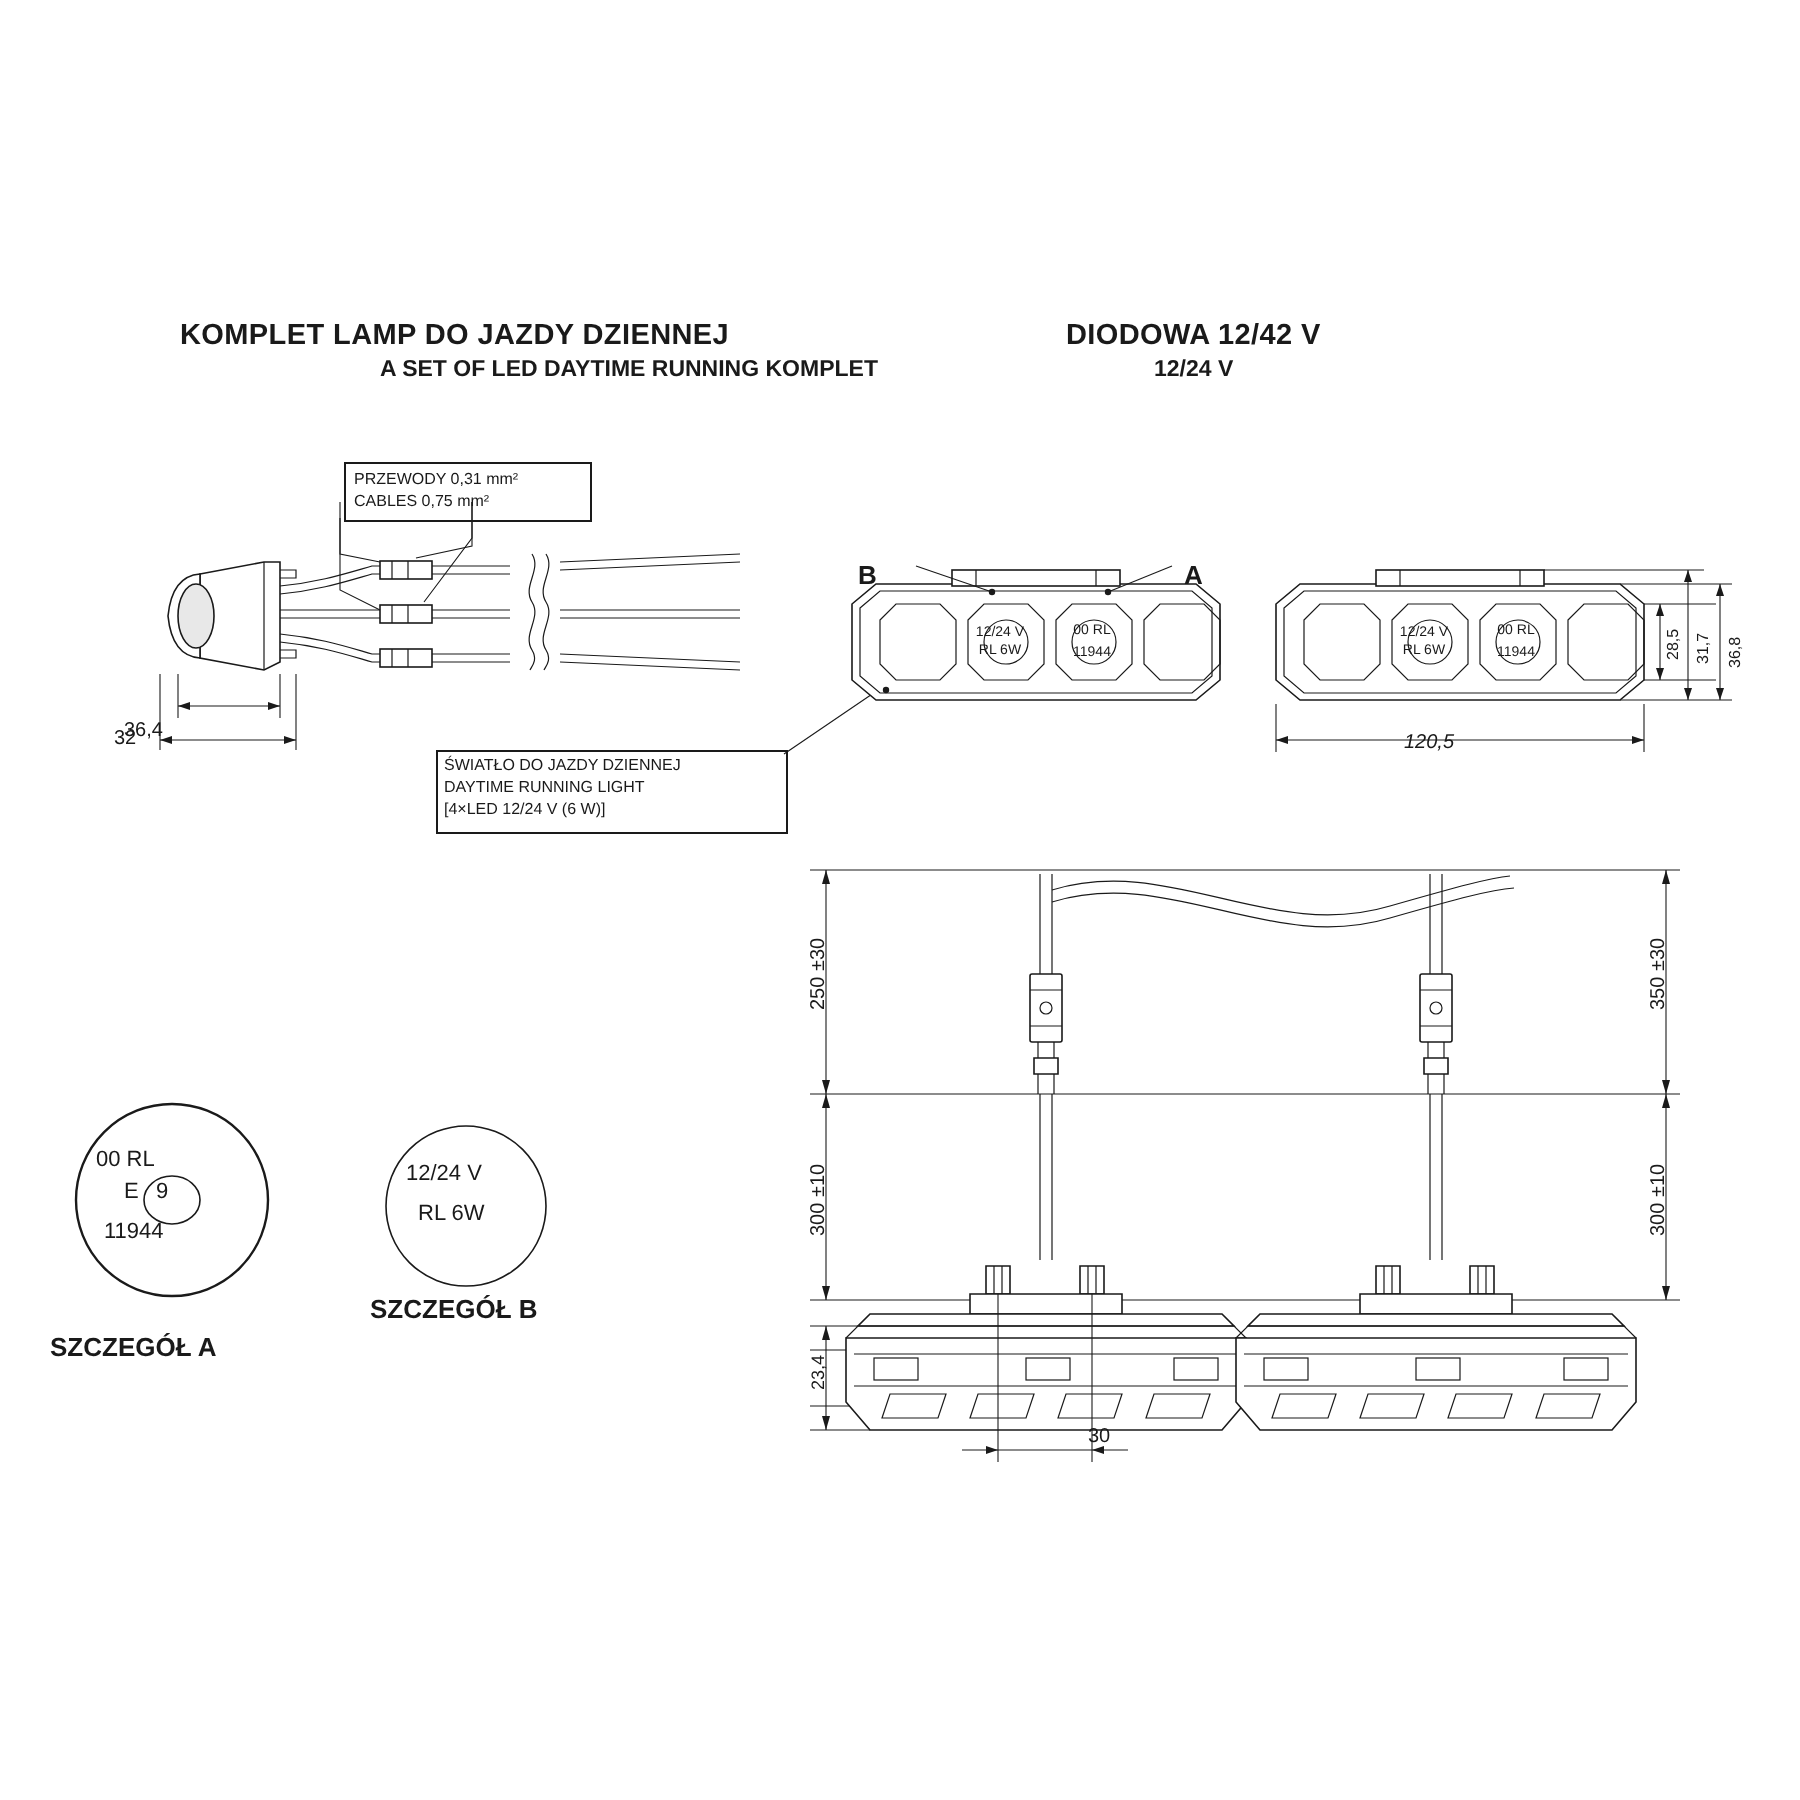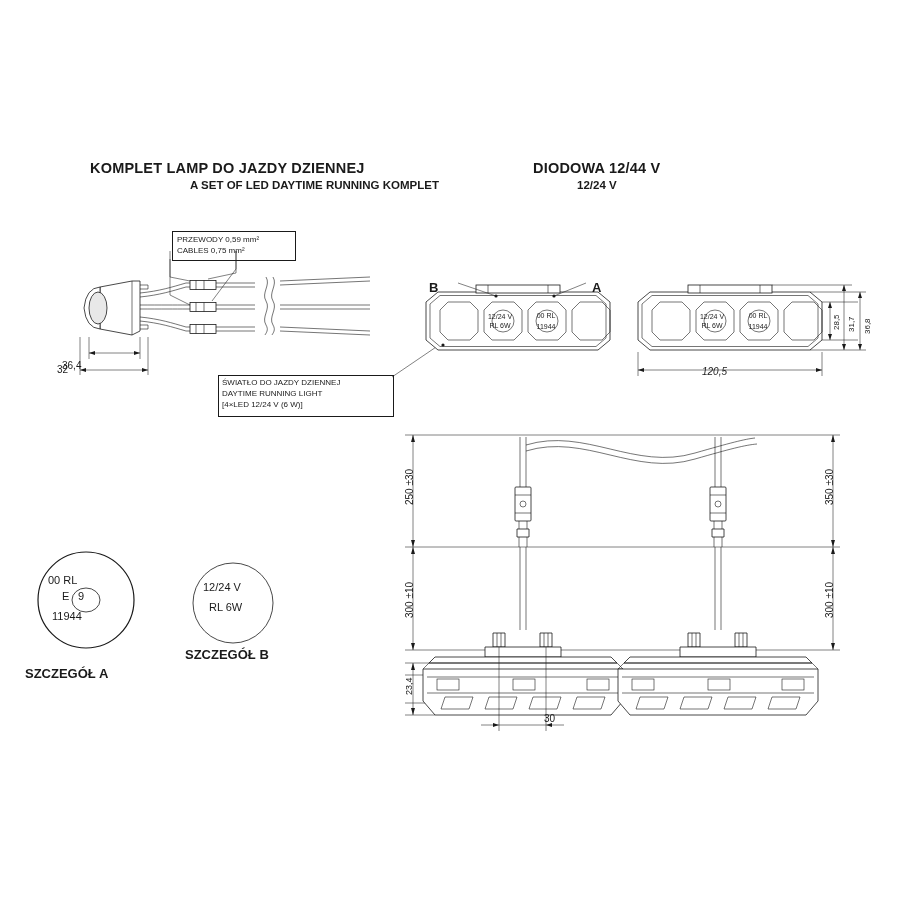--- a/index.html
+++ b/index.html
@@ -54,21 +54,21 @@
   .fillk { fill: #1a1a1a; }
   .fillg { fill: #e8e8e8; }
 </style>
 </head>
 <body>
 
 <div id="page">
 
   <div class="abs txt title-main" style="left:90px; top:160px;">KOMPLET LAMP DO JAZDY DZIENNEJ</div>
   <div class="abs txt title-sub" style="left:190px; top:179px;">A SET OF LED DAYTIME RUNNING KOMPLET</div>
-  <div class="abs txt title-main" style="left:533px; top:160px;">DIODOWA 12/44 V</div>
+  <div class="abs txt title-main" style="left:533px; top:160px;">DIODOWA 12/42 V</div>
   <div class="abs txt title-sub" style="left:577px; top:179px;">12/24 V</div>
 
   <div class="abs" style="left:40px; top:225px;">
     <svg width="380" height="180" viewBox="0 0 380 180">
 
       <g>
         <path class="ln fillw" d="M60 62 L92 56 L100 56 L100 106 L92 110 L60 104 Z"></path>
         <path class="ln-thin" d="M92 56 L92 110"></path>
         <path class="ln fillw" d="M60 62 Q46 63 44 83 Q46 103 60 104 Z"></path>
         <ellipse class="ln fillg" cx="58" cy="83" rx="9" ry="16"></ellipse>
@@ -121,21 +121,21 @@
       <g>
         <path class="ln-dim" d="M40 112 L40 150"></path>
         <path class="ln-dim" d="M108 112 L108 150"></path>
         <path class="ln-dim" d="M40 145 L108 145"></path>
         <path class="fillk" d="M40 145 l6 -2 l0 4 Z"></path>
         <path class="fillk" d="M108 145 l-6 -2 l0 4 Z"></path>
       </g>
     </svg>
   </div>
 
-  <div class="abs txt lbl-8" style="left:177px; top:235px;">PRZEWODY 0,59 mm²</div>
+  <div class="abs txt lbl-8" style="left:177px; top:235px;">PRZEWODY 0,31 mm²</div>
   <div class="abs txt lbl-8" style="left:177px; top:246px;">CABLES 0,75 mm²</div>
   <div class="abs" style="left:172px; top:231px; width:122px; height:28px; border:0.8px solid #1a1a1a;"></div>
 
   <div class="abs txt lbl-10" style="left:57px; top:364px;">32</div>
   <div class="abs txt lbl-10" style="left:62px; top:360px;">36,4</div>
 
   <div class="abs" style="left:218px; top:375px; width:174px; height:40px; border:0.8px solid #1a1a1a;"></div>
   <div class="abs txt lbl-8" style="left:222px; top:378px;">ŚWIATŁO DO JAZDY DZIENNEJ</div>
   <div class="abs txt lbl-8" style="left:222px; top:389px;">DAYTIME RUNNING LIGHT</div>
   <div class="abs txt lbl-8" style="left:222px; top:400px;">[4×LED 12/24 V (6 W)]</div>

